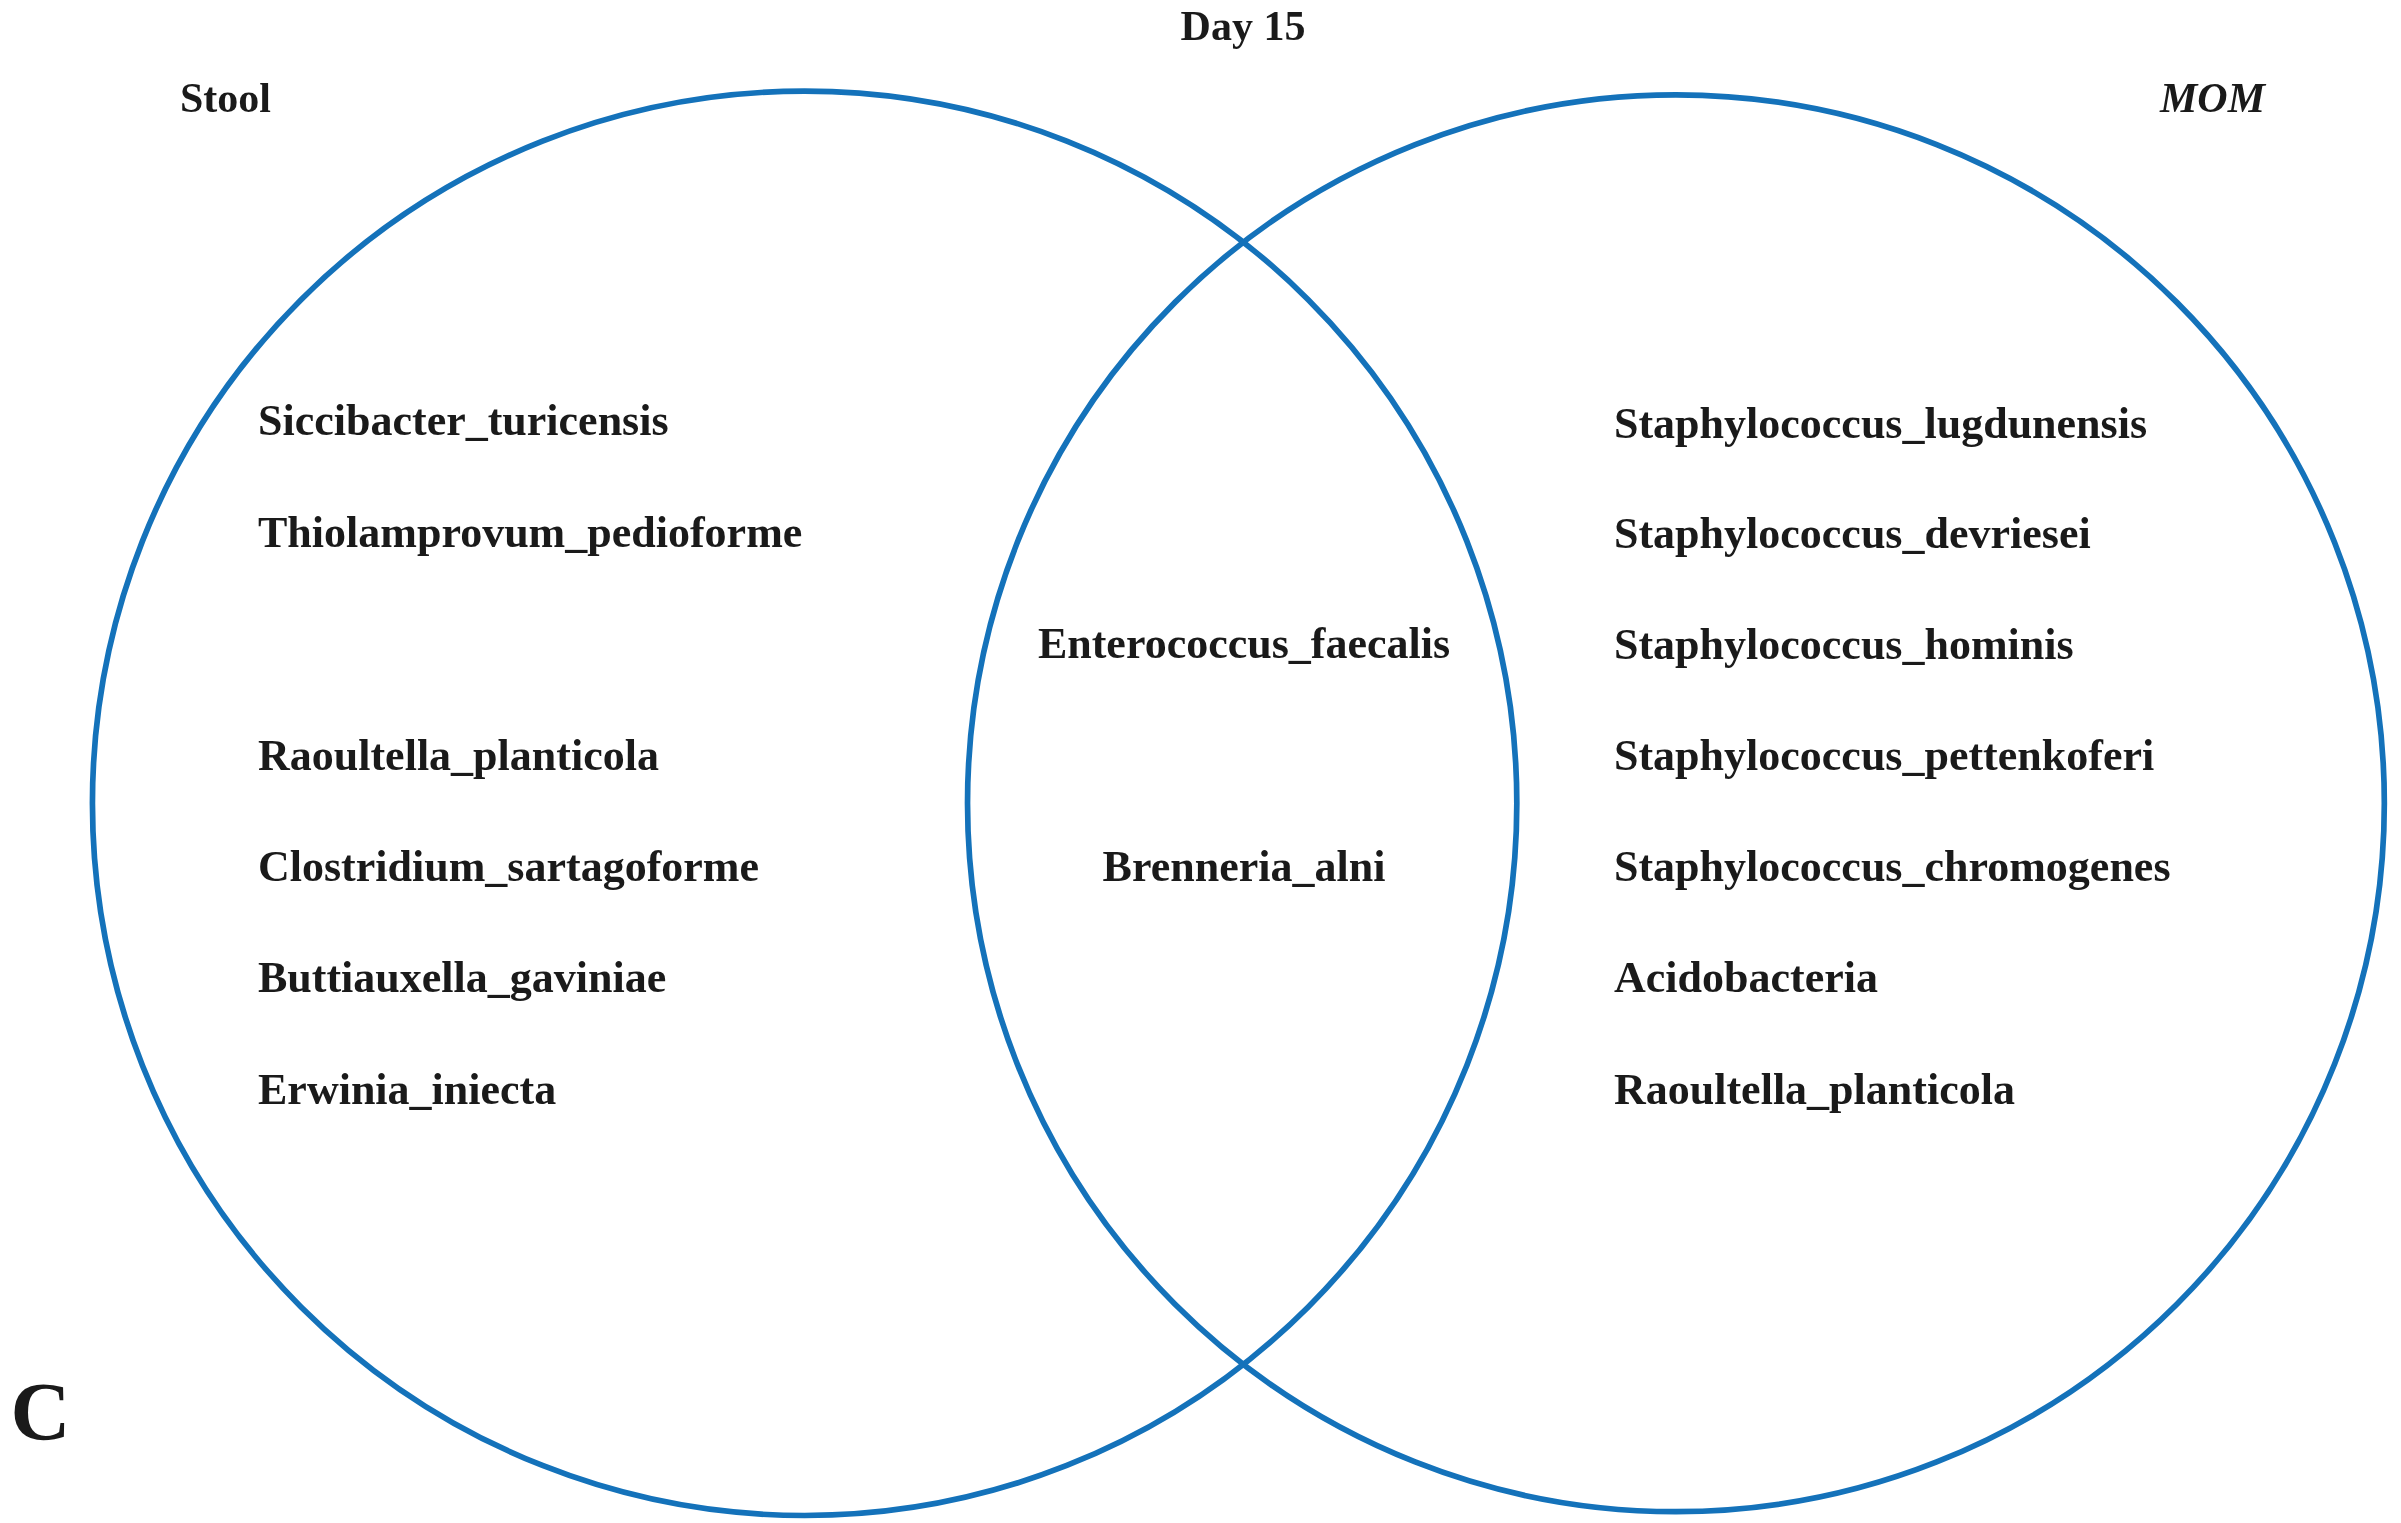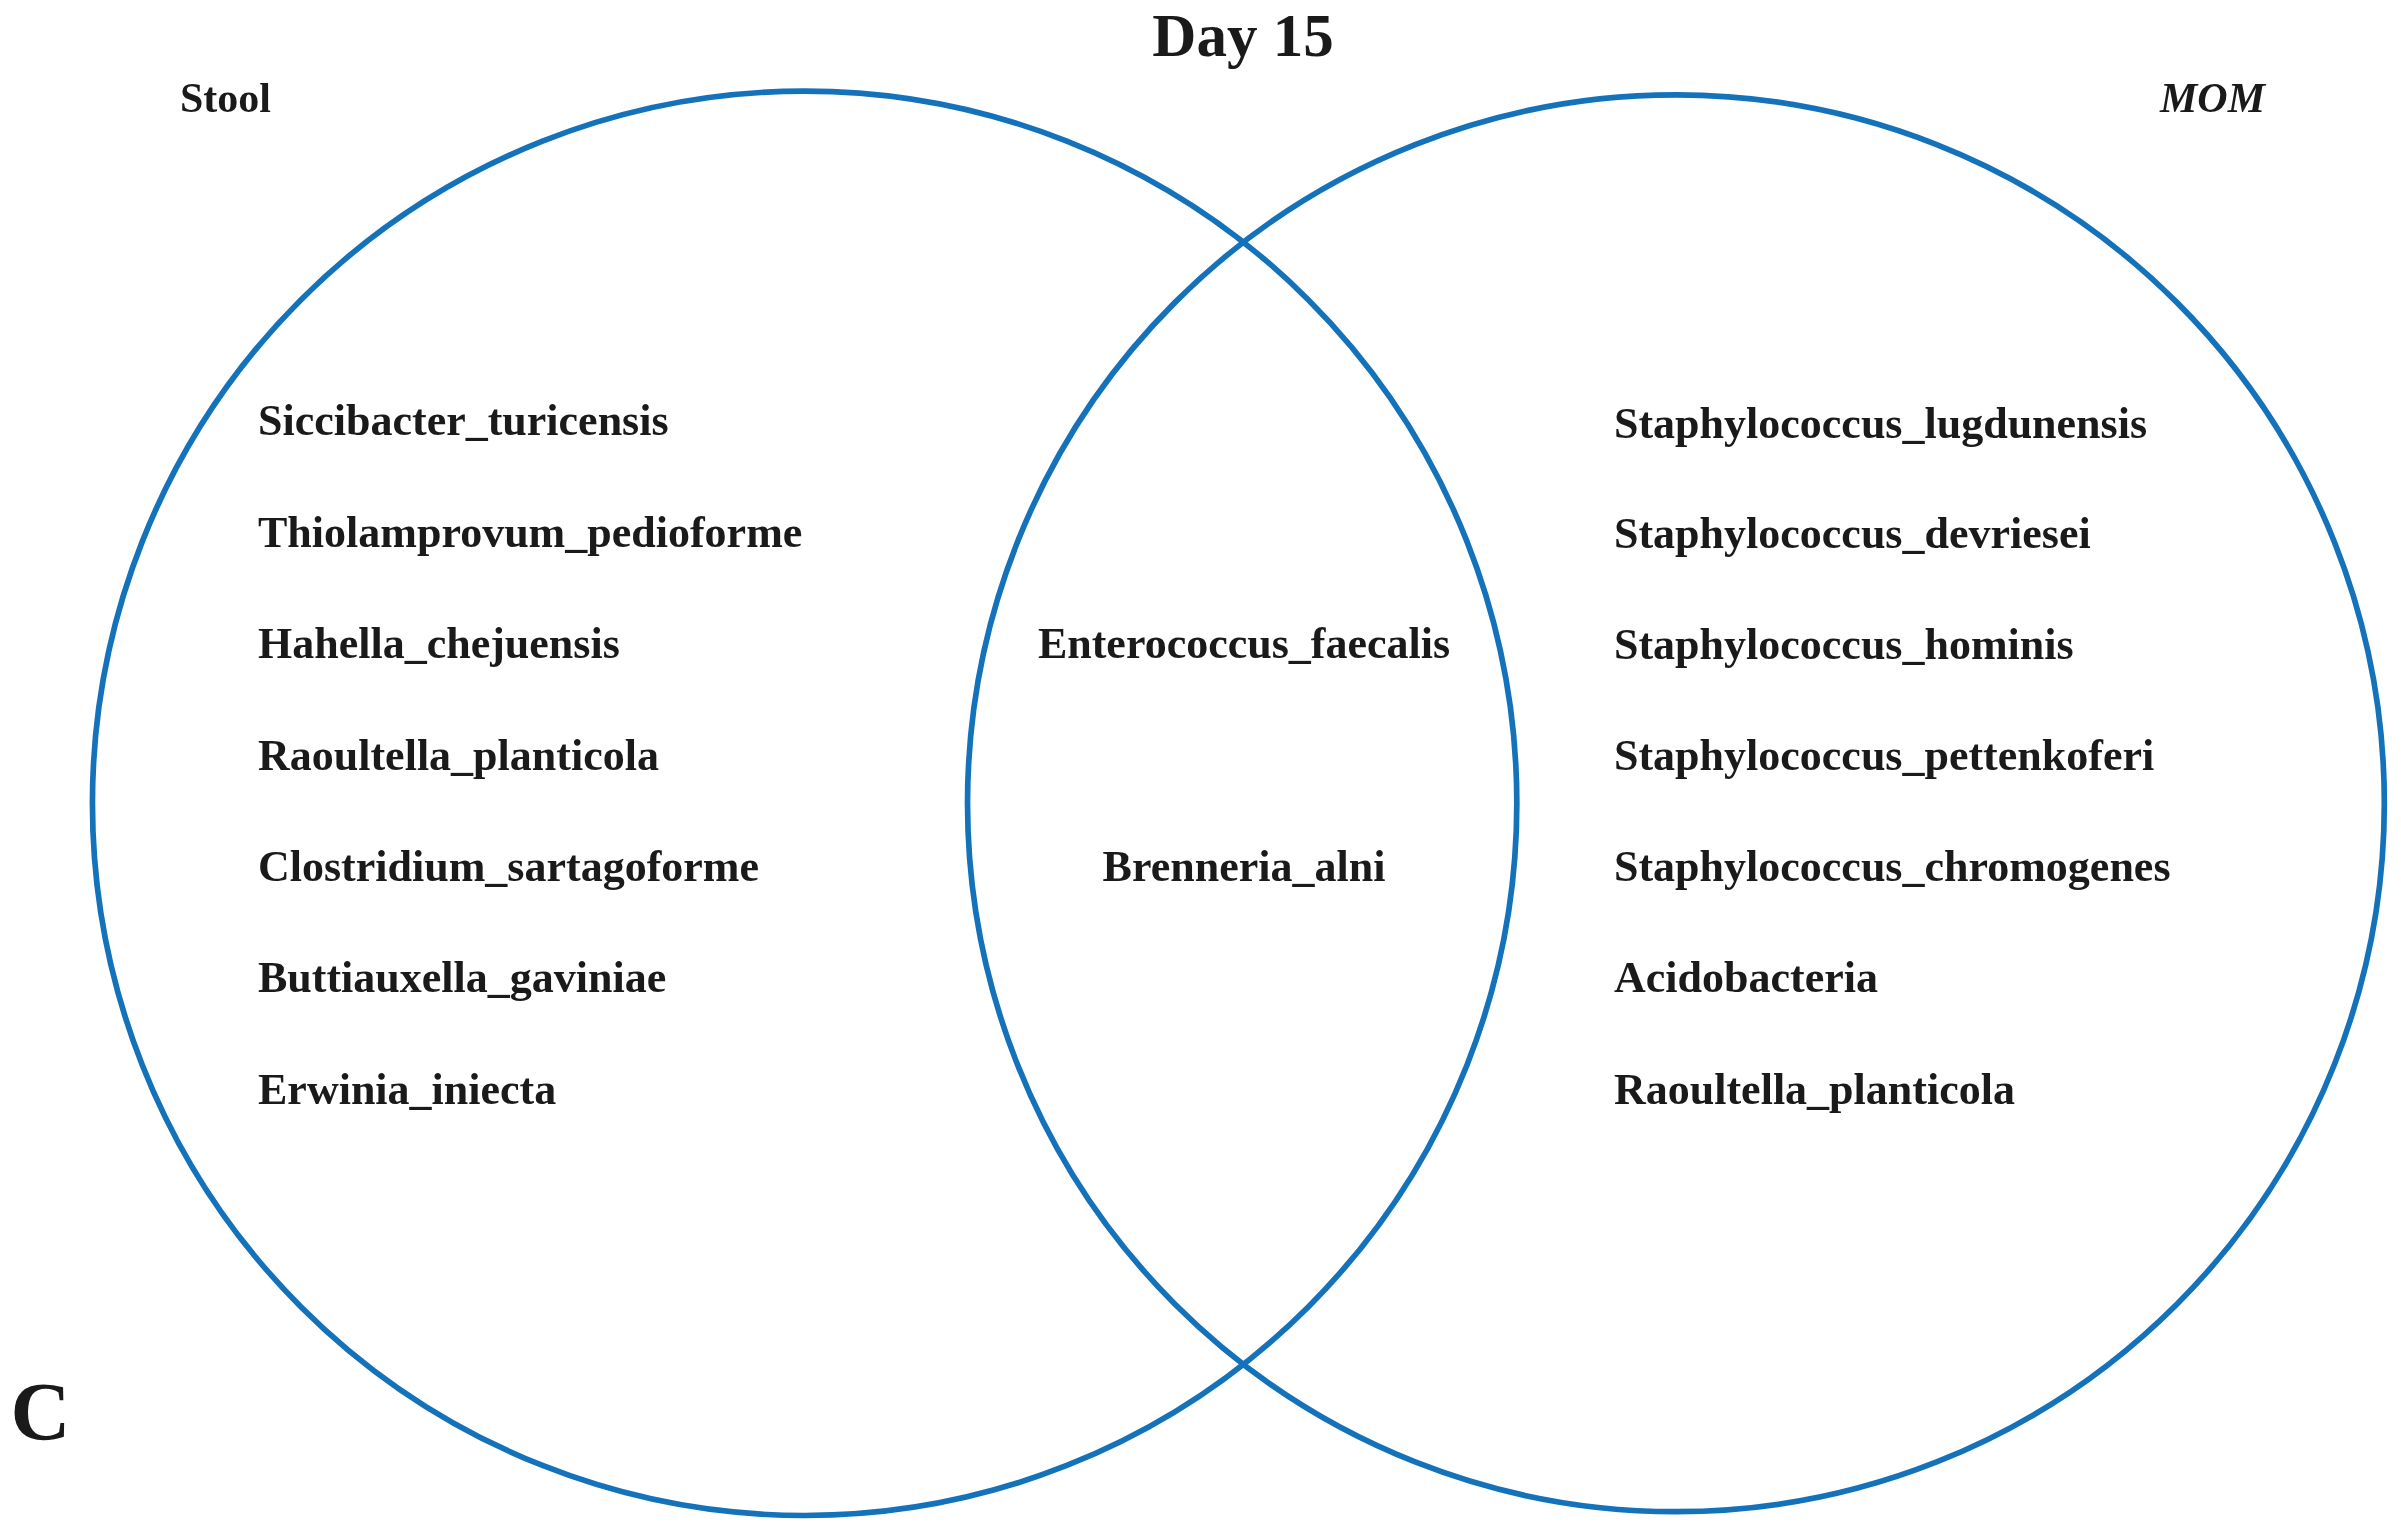--- a/index.html
+++ b/index.html
@@ -27,21 +27,21 @@
     fill: none;
     stroke-width: 7.5px;
   }
   .txt {
     position: absolute;
     font-weight: bold;
     white-space: nowrap;
     line-height: 1;
   }
   .fig-title {
-    font-size: 61px;
+    font-size: 42px;
     transform: translateX(-50%);
   }
   .set-label {
     font-size: 42px;
     text-align: right;
   }
   .species {
     font-size: 44px;
   }
   .center-item {
@@ -63,21 +63,20 @@
   </svg>
 
   <div class="txt fig-title" style="left:1243px; top:4.5px;">Day 15</div>
 
   <div class="txt set-label" style="left:180px; top:77px;">Stool</div>
 
   <div class="txt set-label" style="left:2160px; top:77px;font-style:italic;">MOM</div>
 
   <div class="txt species" style="left:258px; top:399px;">Siccibacter_turicensis</div>
   <div class="txt species" style="left:258px; top:511px;">Thiolamprovum_pedioforme</div>
-  <div class="txt species" style="left:258px; top:622px;">Hahella_chejuensis</div>
   <div class="txt species" style="left:258px; top:734px;">Raoultella_planticola</div>
   <div class="txt species" style="left:258px; top:845px;">Clostridium_sartagoforme</div>
   <div class="txt species" style="left:258px; top:956px;">Buttiauxella_gaviniae</div>
   <div class="txt species" style="left:258px; top:1068px;">Erwinia_iniecta</div>
 
   <div class="txt species center-item" style="left:1244px; top:622px;">Enterococcus_faecalis</div>
   <div class="txt species center-item" style="left:1244px; top:845px;">Brenneria_alni</div>
 
   <div class="txt species" style="left:1614px; top:402px;text-align:right;">Staphylococcus_lugdunensis</div>
   <div class="txt species" style="left:1614px; top:512px;">Staphylococcus_devriesei</div>

